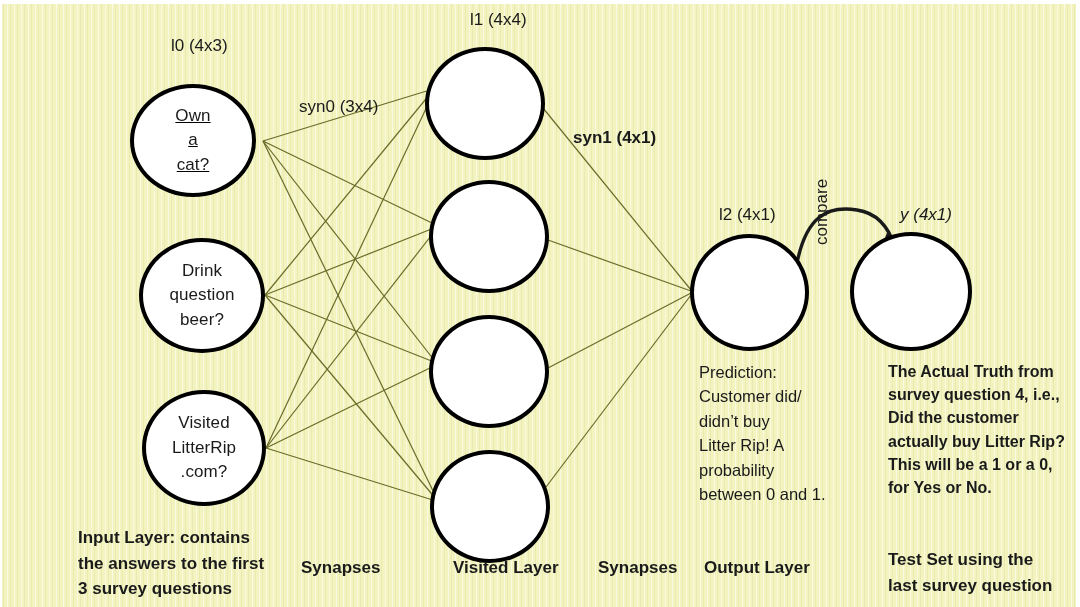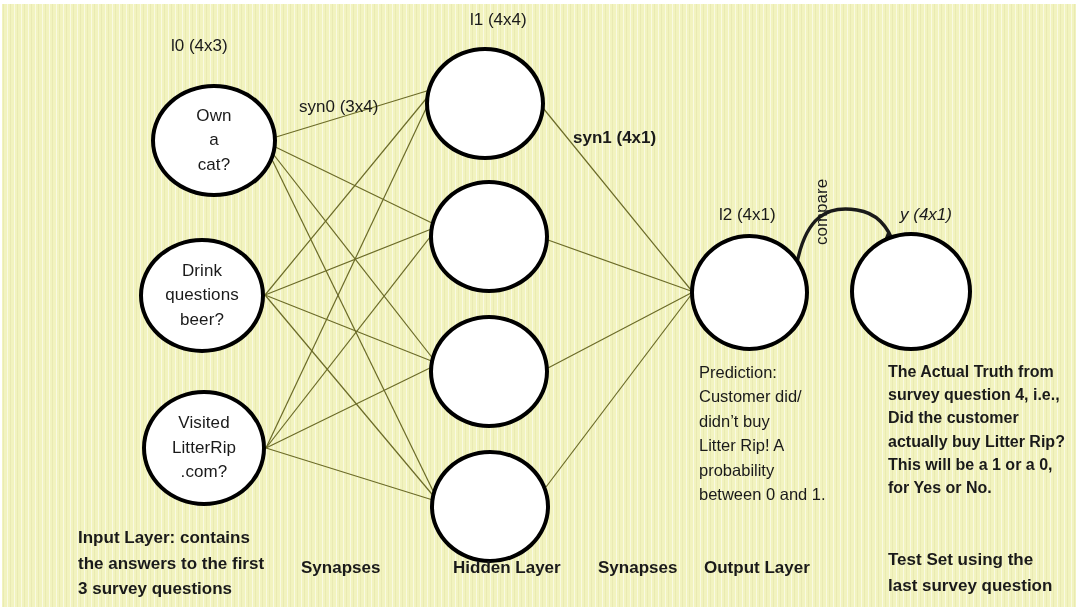--- a/index.html
+++ b/index.html
@@ -68,21 +68,21 @@
   .node .node-label {
     font-size: 17px;
     line-height: 1.45;
     color: #1a1a1a;
     letter-spacing: 0.1px;
     white-space: pre-line;
     padding: 0 6px;
   }
 
   
-  #node-in-0 { left: 151px; top: 84px;  width: 126px; height: 113px; }
+  #node-in-0 { left: 130px; top: 84px;  width: 126px; height: 113px; text-decoration: underline; }
   #node-in-1 { left: 139px; top: 238px; width: 126px; height: 115px; }
   #node-in-2 { left: 142px; top: 390px; width: 124px; height: 116px; }
 
   
   .node-hidden { width: 120px; height: 113px; }
   #node-h-0 { left: 425px; top: 47px;  }
   #node-h-1 { left: 429px; top: 180px; }
   #node-h-2 { left: 429px; top: 315px; }
   #node-h-3 { left: 430px; top: 450px; }
 
@@ -179,21 +179,21 @@
     </g>
   </svg>
 
   <div class="node" id="node-in-0">
     <span class="node-label">Own
 a
 cat?</span>
   </div>
   <div class="node" id="node-in-1">
     <span class="node-label">Drink
-questions
+question
 beer?</span>
   </div>
   <div class="node" id="node-in-2">
     <span class="node-label">Visited
 LitterRip
 .com?</span>
   </div>
 
   <div class="node node-hidden" id="node-h-0">
     <span class="node-label"></span>
@@ -233,21 +233,21 @@
 survey question 4, i.e.,
 Did the customer
 actually buy Litter Rip?
 This will be a 1 or a 0,
 for Yes or No.</div>
 
   <div class="footer-label" id="foot-input">Input Layer: contains
 the answers to the first
 3 survey questions</div>
   <div class="footer-label" id="foot-syn-a">Synapses</div>
-  <div class="footer-label" id="foot-hidden">Hidden Layer</div>
+  <div class="footer-label" id="foot-hidden">Visited Layer</div>
   <div class="footer-label" id="foot-syn-b">Synapses</div>
   <div class="footer-label" id="foot-output">Output Layer</div>
   <div class="footer-label" id="foot-test">Test Set using the
 last survey question</div>
 
   <div class="edge-strip edge-top"></div>
   <div class="edge-strip edge-right"></div>
   <div class="edge-strip edge-left"></div>
 </div>
 

